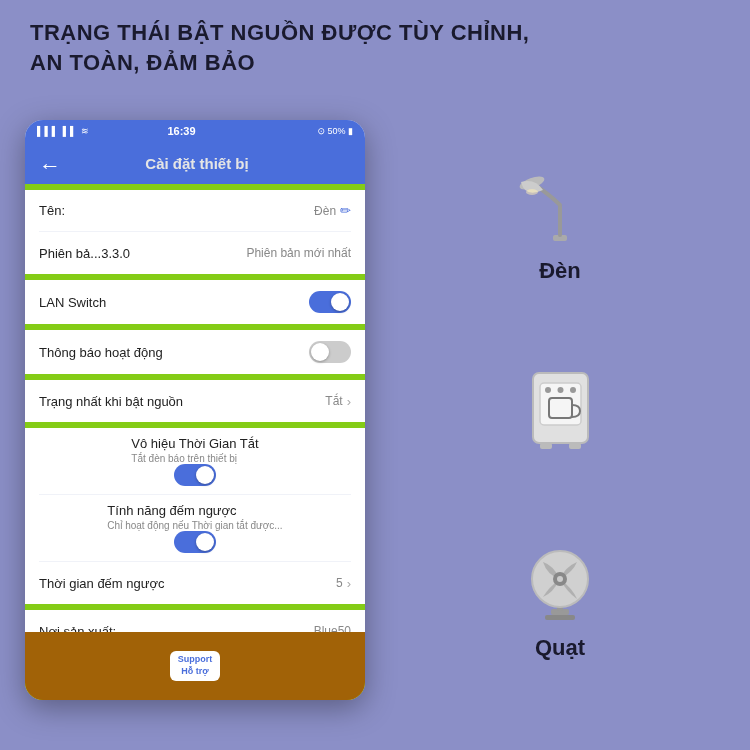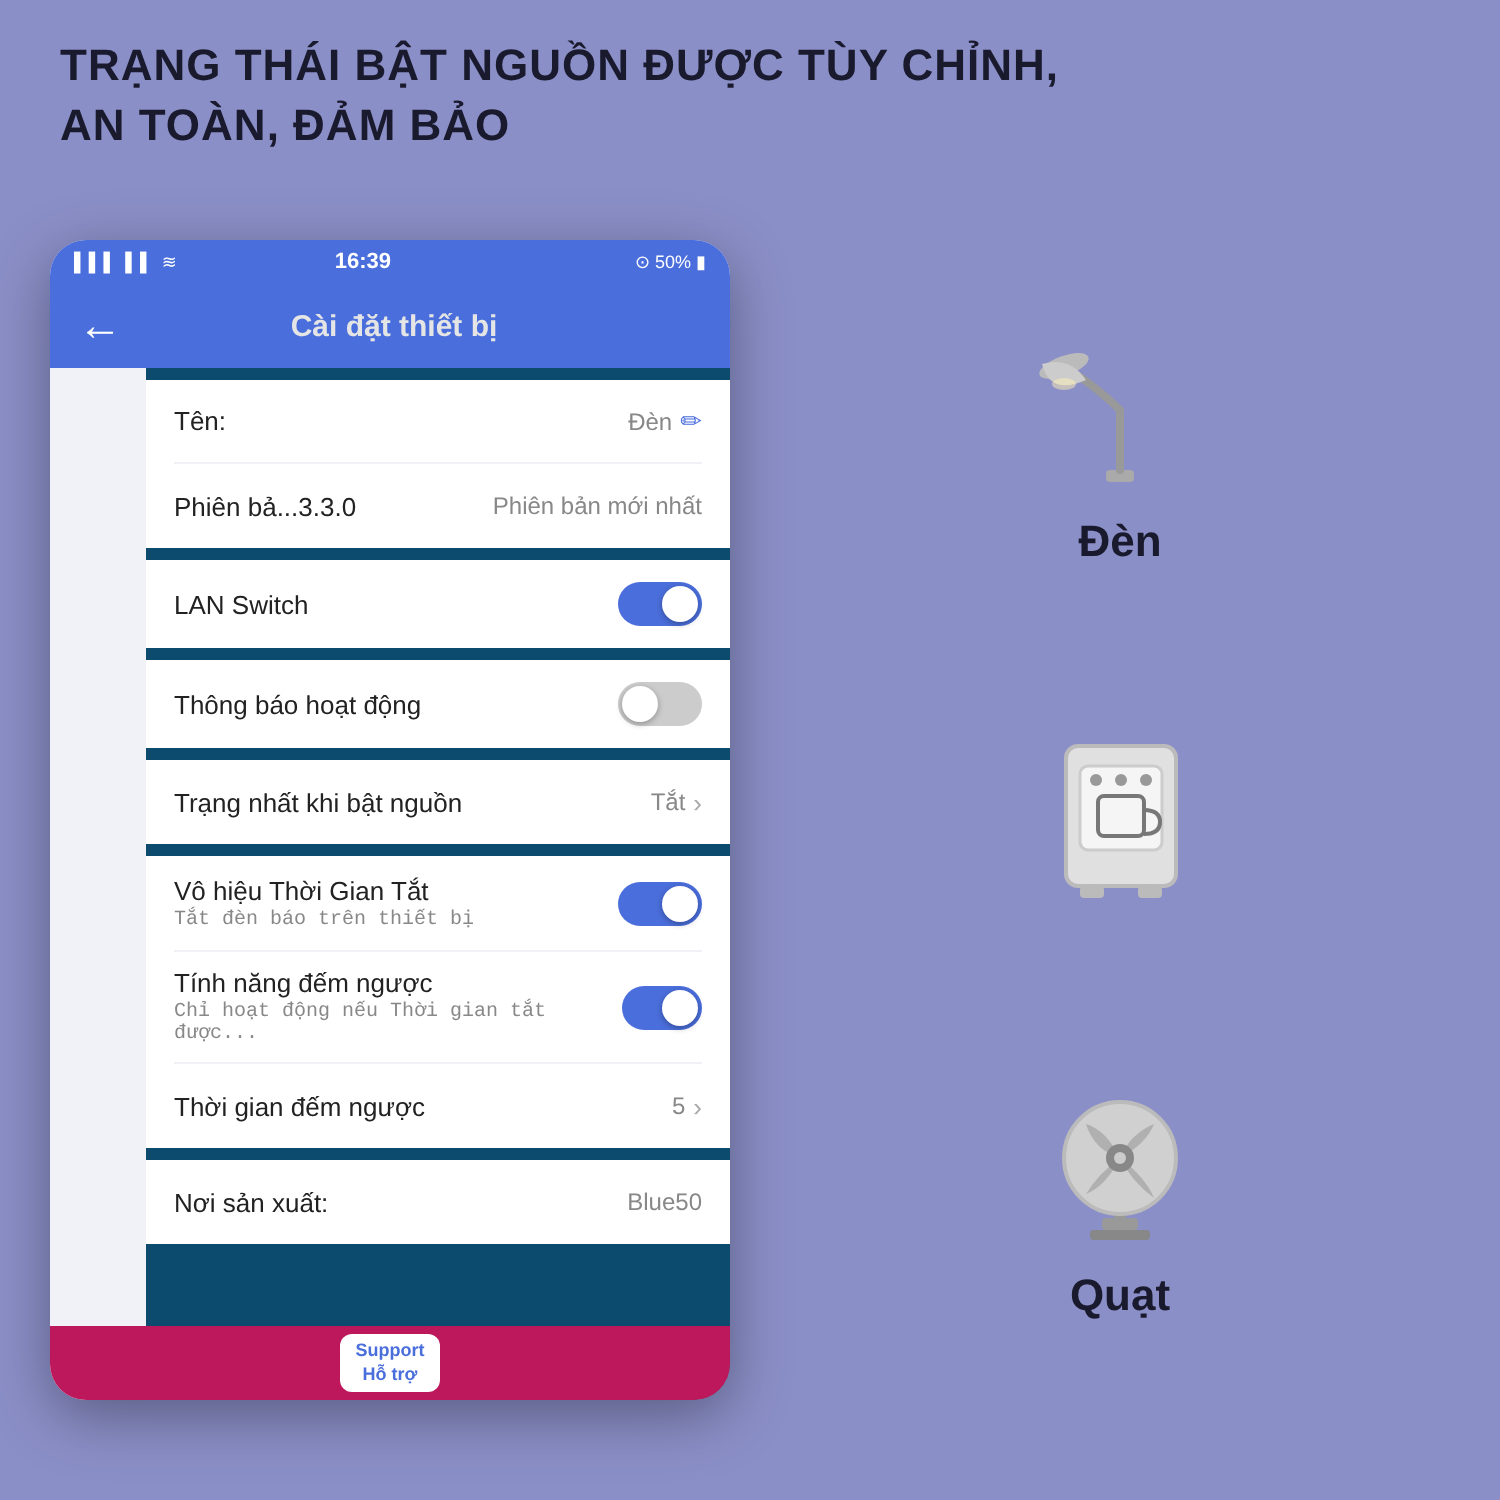--- a/index.html
+++ b/index.html
@@ -71,25 +71,24 @@
       color: #e5e5e5;
       font-size: 15px;
       font-weight: bold;
       flex: 1;
       text-align: center;
       margin-right: 30px;
     }
 
     
     .settings-content {
-      background: #0c4a6e;
+      background: #84cc16;
       padding: 0;
       height: calc(100% - 64px);
       overflow: hidden;
-      margin-left: 48px;
     }
 
     
     .card {
       background: white;
       margin: 6px 0;
       padding: 0 14px;
     }
     .card-row {
       display: flex;
@@ -139,37 +138,38 @@
     .toggle.off .toggle-knob { left: 2px; }
 
     
     .card-row-with-sub {
       display: flex;
       align-items: center;
       justify-content: space-between;
       padding: 8px 0;
       border-bottom: 1px solid #f0f2f8;
       min-height: 48px;
+      flex-direction: column;
     }
     .card-row-with-sub:last-child { border-bottom: none; }
     .sub-label-group { display: flex; flex-direction: column; }
     .sub-label-main { font-size: 13px; color: #222; }
-    .sub-label-sub { font-size: 10px; color: #888; margin-top: 2px; font-family: Liberation Mono, monospace; }
+    .sub-label-sub { font-size: 10px; color: #888; margin-top: 2px; }
 
     
     .chevron { color: #aaa; font-size: 13px; }
 
     
     .phone-footer {
       position: absolute;
       bottom: 0;
       left: 0;
       right: 0;
-      height: 37px;
-      background: #be185d;
+      height: 68px;
+      background: #a16207;
       display: flex;
       justify-content: center;
       align-items: center;
     }
     .support-badge {
       background: white;
       border-radius: 6px;
       padding: 3px 8px;
       font-size: 9px;
       color: #4a6edb;

